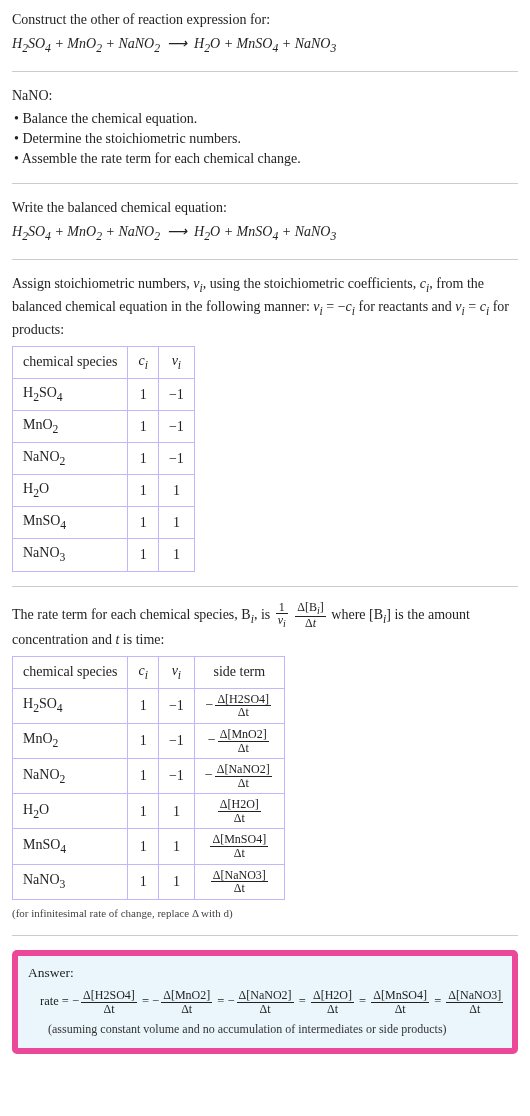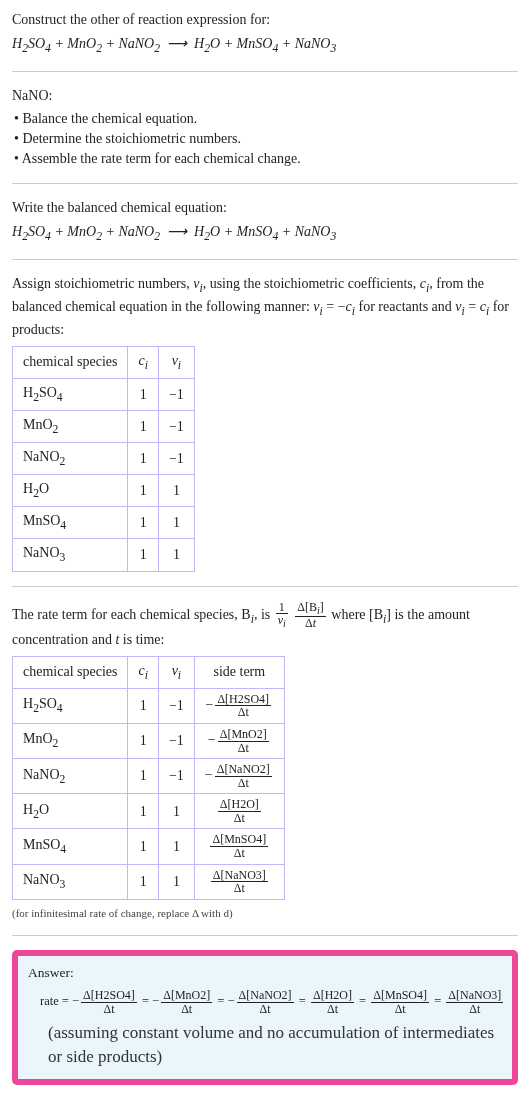--- a/index.html
+++ b/index.html
@@ -80,21 +80,21 @@
   .answer-label {
     font-size: 13.5px;
     margin-bottom: 6px;
   }
   .rate-line {
     font-size: 12.5px;
     white-space: nowrap;
     margin-left: 12px;
   }
   .assume {
-    font-size: 17px;
+    font-size: 12px;
     color: #333;
     margin-top: 6px;
     margin-left: 20px;
   }
 </style>
 </head>
 <body>
 
 <div class="section">
   <div>Construct the other of reaction expression for:</div>

